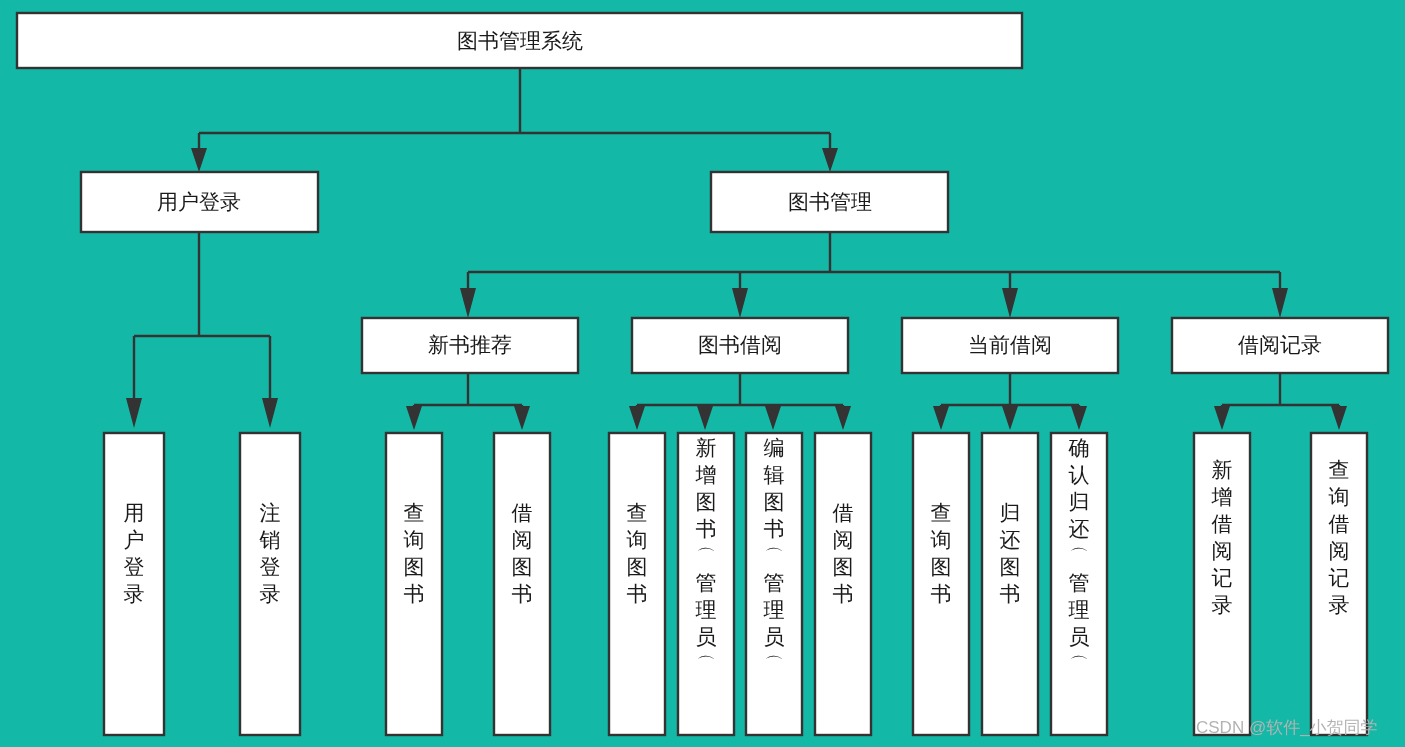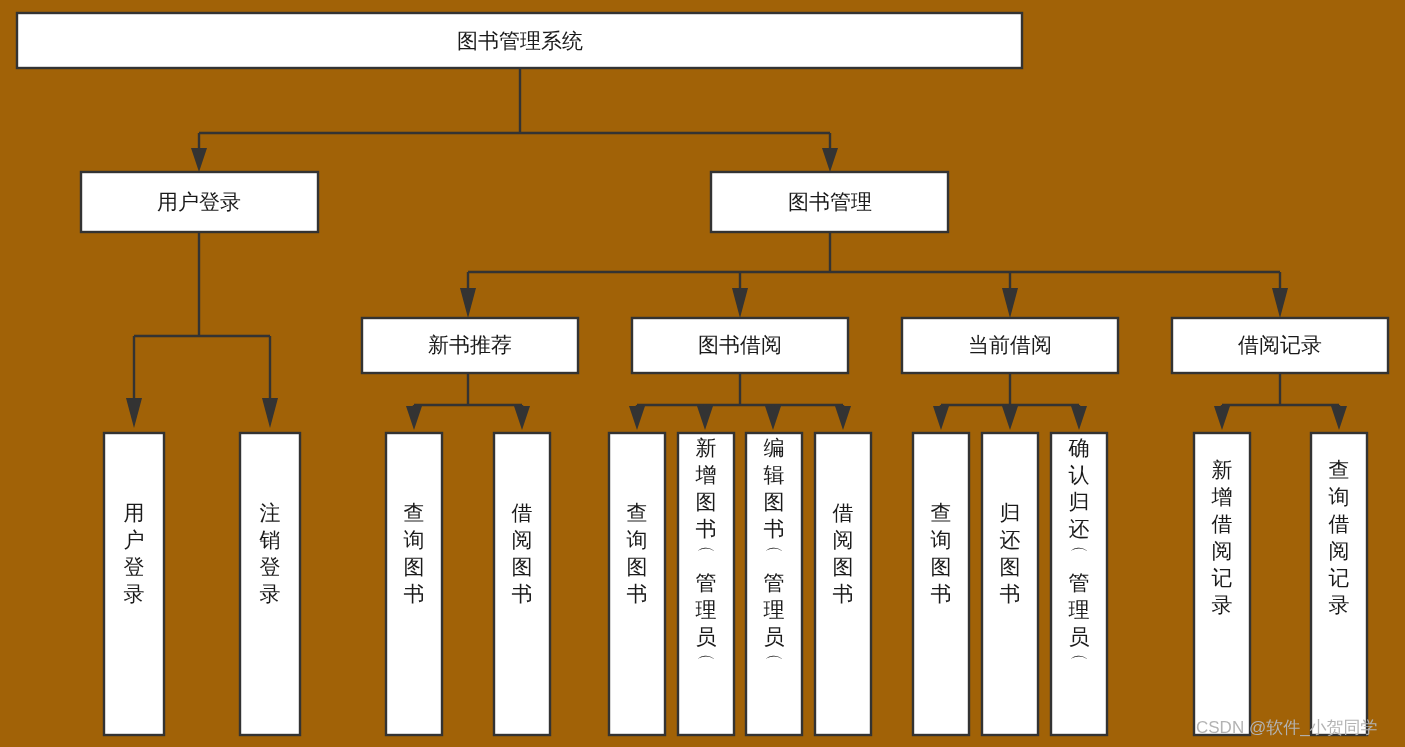--- a/index.html
+++ b/index.html
@@ -8,21 +8,21 @@
     padding: 0;
     background: #ffffff;
   }
   body {
     font-family: "Liberation Sans", "DejaVu Sans", sans-serif;
   }
   #diagram-root {
     position: relative;
     width: 1405px;
     height: 747px;
-    background: #a16207;
+    background: #14b8a6;
     overflow: hidden;
   }
   svg.flow {
     position: absolute;
     left: 0;
     top: 0;
     width: 1405px;
     height: 747px;
     display: block;
   }

